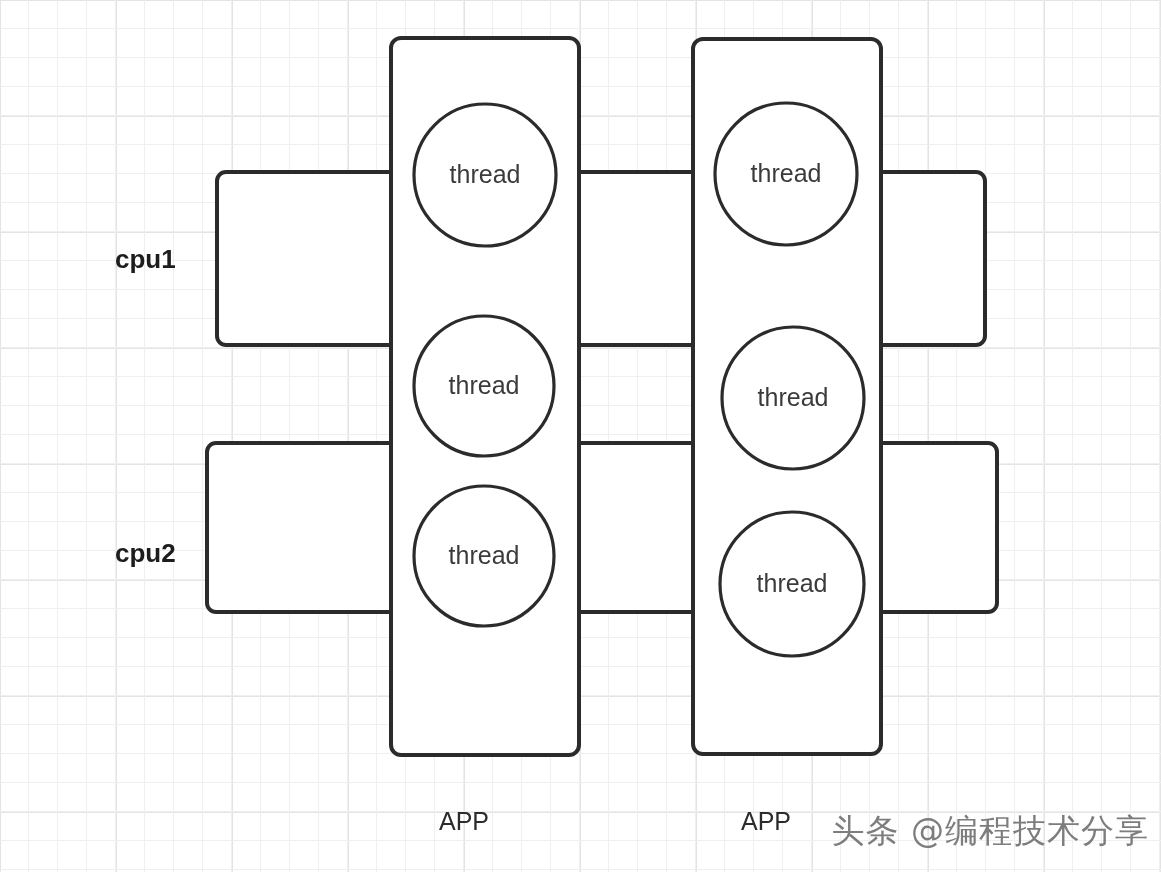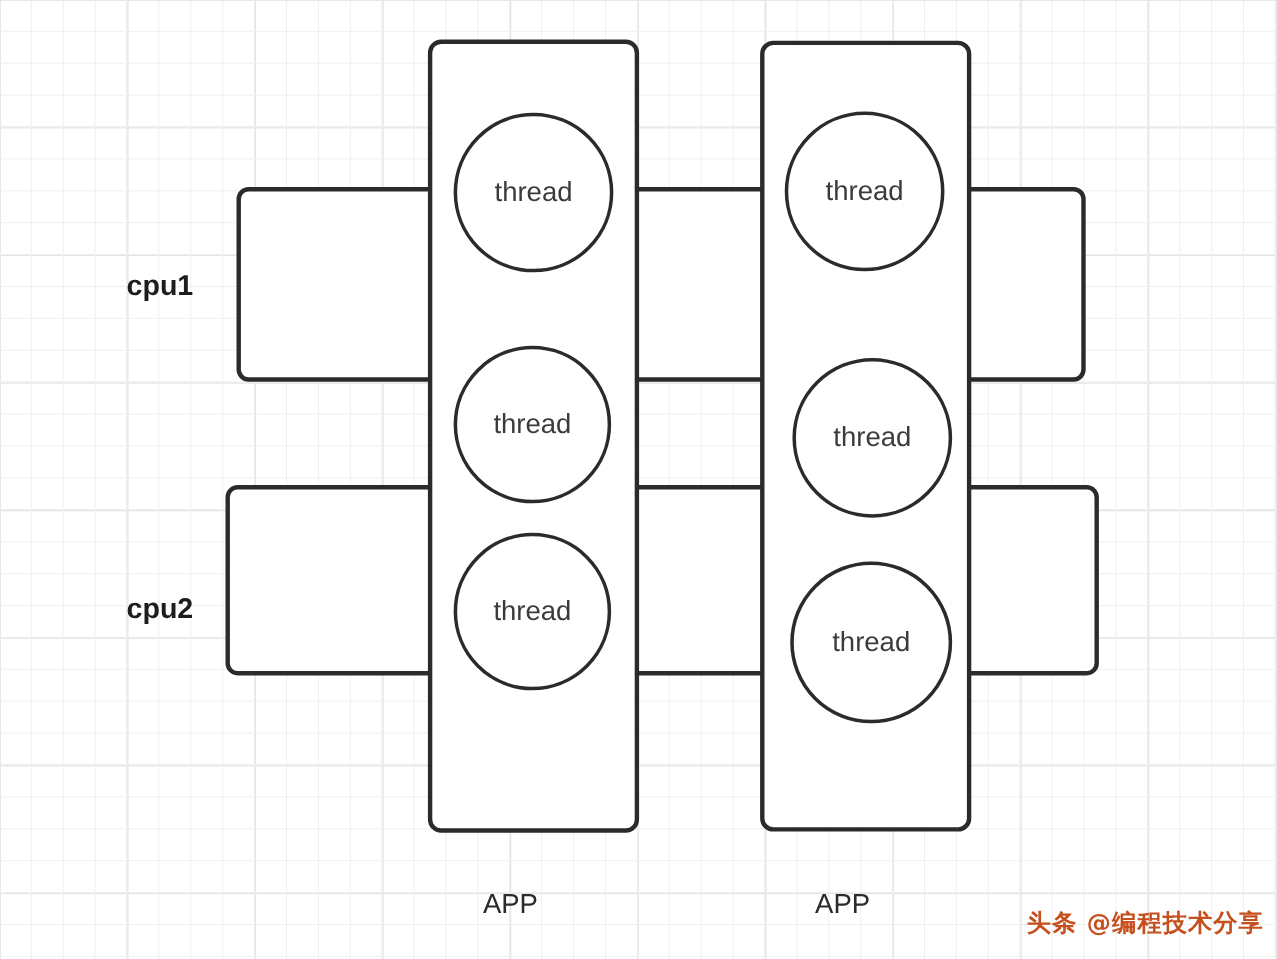--- a/index.html
+++ b/index.html
@@ -67,23 +67,23 @@
     font-weight: bold;
     fill: #1d1d1d;
     text-anchor: start;
     dominant-baseline: middle;
   }
   .watermark {
     position: absolute;
     right: 12px;
     bottom: 18px;
     font-family: "DejaVu Sans", sans-serif;
-    font-size: 22px;
-    font-weight: bold;
-    color: #c2410c;
+    font-size: 33px;
+    font-weight: normal;
+    color: #737373;
     letter-spacing: 1px;
     white-space: nowrap;
     opacity: 0.92;
   }
 </style>
 </head>
 <body>
 
 <div id="canvas">
 

